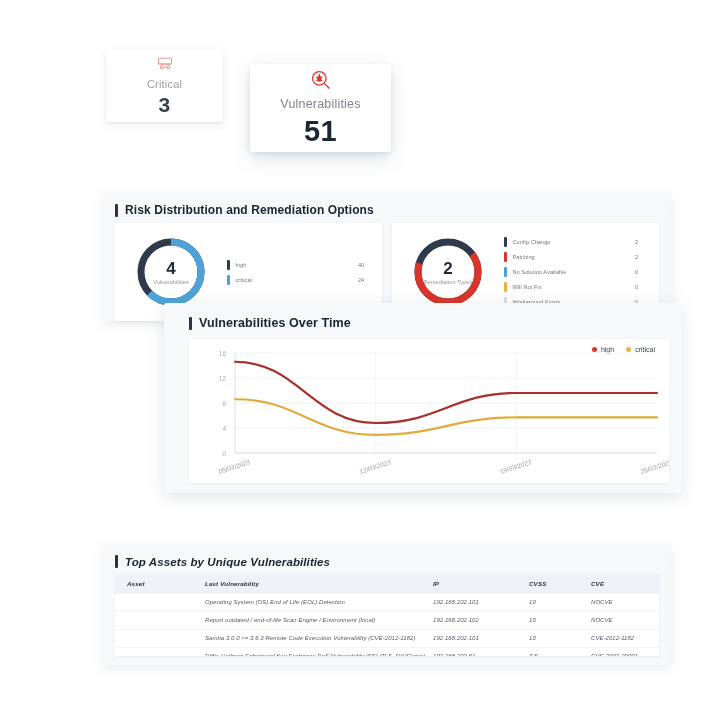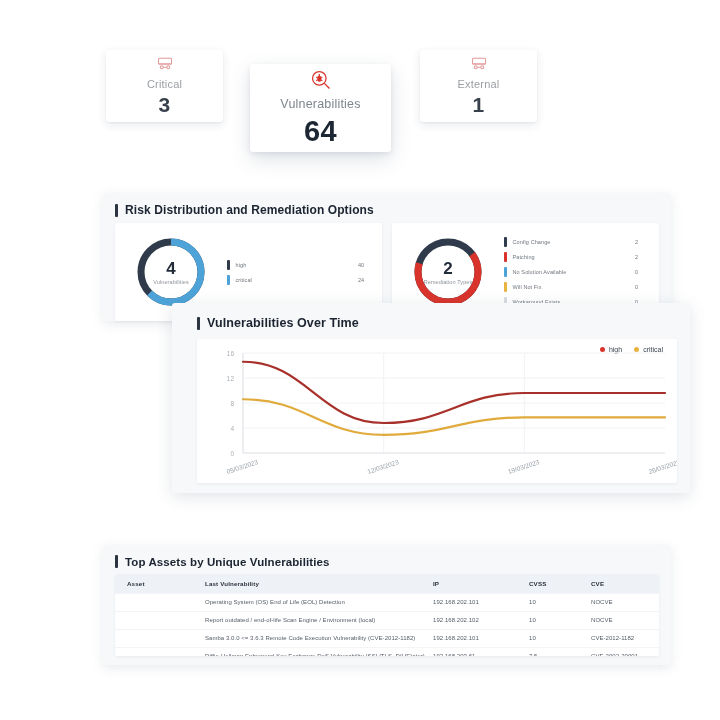--- a/index.html
+++ b/index.html
@@ -73,34 +73,34 @@
   .donut-cap{font-size:5.5px;color:#8d9299;margin-top:2px;letter-spacing:.1px;
     filter:blur(.35px);}
   .legend{flex:1;padding-right:10px;}
   .legend-row{display:flex;align-items:center;font-size:5.5px;color:#6f757d;
     height:15px;filter:blur(.3px);}
   .legend-sw{width:2.5px;height:10px;border-radius:1px;margin-right:6px;flex-shrink:0;}
   .legend-name{flex:1;letter-spacing:.1px;}
   .legend-val{width:14px;text-align:left;}
 
   
-  #panel-line{left:172px;top:303px;width:518px;height:190px;
+  #panel-line{left:164px;top:303px;width:518px;height:190px;
     background:#f6f8fa;box-shadow:0 4px 16px rgba(90,105,130,.18);}
   #panel-line .panel-title{position:absolute;left:25px;top:13px;font-size:12.5px;}
   .chart-card{position:absolute;left:25px;top:36px;right:13px;bottom:10px;
     background:#ffffff;border-radius:2px;box-shadow:0 1px 3px rgba(90,105,130,.09);}
   .chart-legend{position:absolute;right:14px;top:7px;display:flex;gap:12px;align-items:center;}
   .cl-item{display:flex;align-items:center;gap:4px;font-size:7px;color:#3c4450;}
   .cl-dot{width:5px;height:5px;border-radius:50%;display:inline-block;}
   .chart-svg{position:absolute;left:0;top:0;}
   .xtick{font-size:6.5px;fill:#9aa1a9;}
   .ytick{font-size:6.5px;fill:#a9b0b7;}
 
   
-  #panel-table{left:103px;top:545px;width:568px;height:120px;}
+  #panel-table{left:103px;top:545px;width:568px;height:120px;font-style:italic;}
   #panel-table .panel-title{position:absolute;left:12px;top:10px;font-size:11.5px;}
   .tbl-wrap{position:absolute;left:12px;top:29px;right:12px;bottom:9px;
     background:#ffffff;border-radius:2px;box-shadow:0 1px 3px rgba(90,105,130,.09);
     overflow:hidden;}
   table{width:100%;border-collapse:collapse;table-layout:fixed;}
   thead th{
     background:#eef1f5;color:#2a323c;font-size:6.2px;font-weight:bold;
     text-align:left;padding:6px 0 6px 0;letter-spacing:.15px;
   }
   tbody td{
@@ -143,36 +143,23 @@
           <line x1="17" y1="17" x2="23" y2="23" stroke-width="1.6"></line>
           <ellipse cx="11" cy="11.5" rx="2.6" ry="3.6" fill="#d9342b" stroke="none"></ellipse>
           <line x1="11" y1="6" x2="11" y2="8.2"></line>
           <line x1="7.4" y1="9.6" x2="8.6" y2="10.2"></line>
           <line x1="14.6" y1="9.6" x2="13.4" y2="10.2"></line>
           <line x1="7.4" y1="13.8" x2="8.6" y2="13.1"></line>
           <line x1="14.6" y1="13.8" x2="13.4" y2="13.1"></line>
         </svg>
       </span>
       <div class="k-label">Vulnerabilities</div>
-      <div class="k-value">64</div>
-    </div>
-
-    <div class="kpi small" id="kpi-external">
-      <span class="k-icon">
-        <svg width="18" height="16" viewBox="0 0 24 22" fill="none" stroke="#e08b8b" stroke-width="1.4">
-          <rect x="3" y="3" width="18" height="8" rx="1.5"></rect>
-          <line x1="3" y1="11" x2="21" y2="11"></line>
-          <circle cx="7.5" cy="15.5" r="2"></circle>
-            <circle cx="16.5" cy="15.5" r="2"></circle>
-          <line x1="9.5" y1="15.5" x2="14.5" y2="15.5"></line>
-        </svg>
-      </span>
-      <div class="k-label">External</div>
-      <div class="k-value">1</div>
-    </div>
+      <div class="k-value">51</div>
+    </div>
+
 
   </div>
 
   <div class="panel" id="panel-risk">
     <div class="panel-title">
       <span class="title-bar"></span>
       <span>Risk Distribution and Remediation Options</span>
     </div>
 
     <div class="risk-body">

